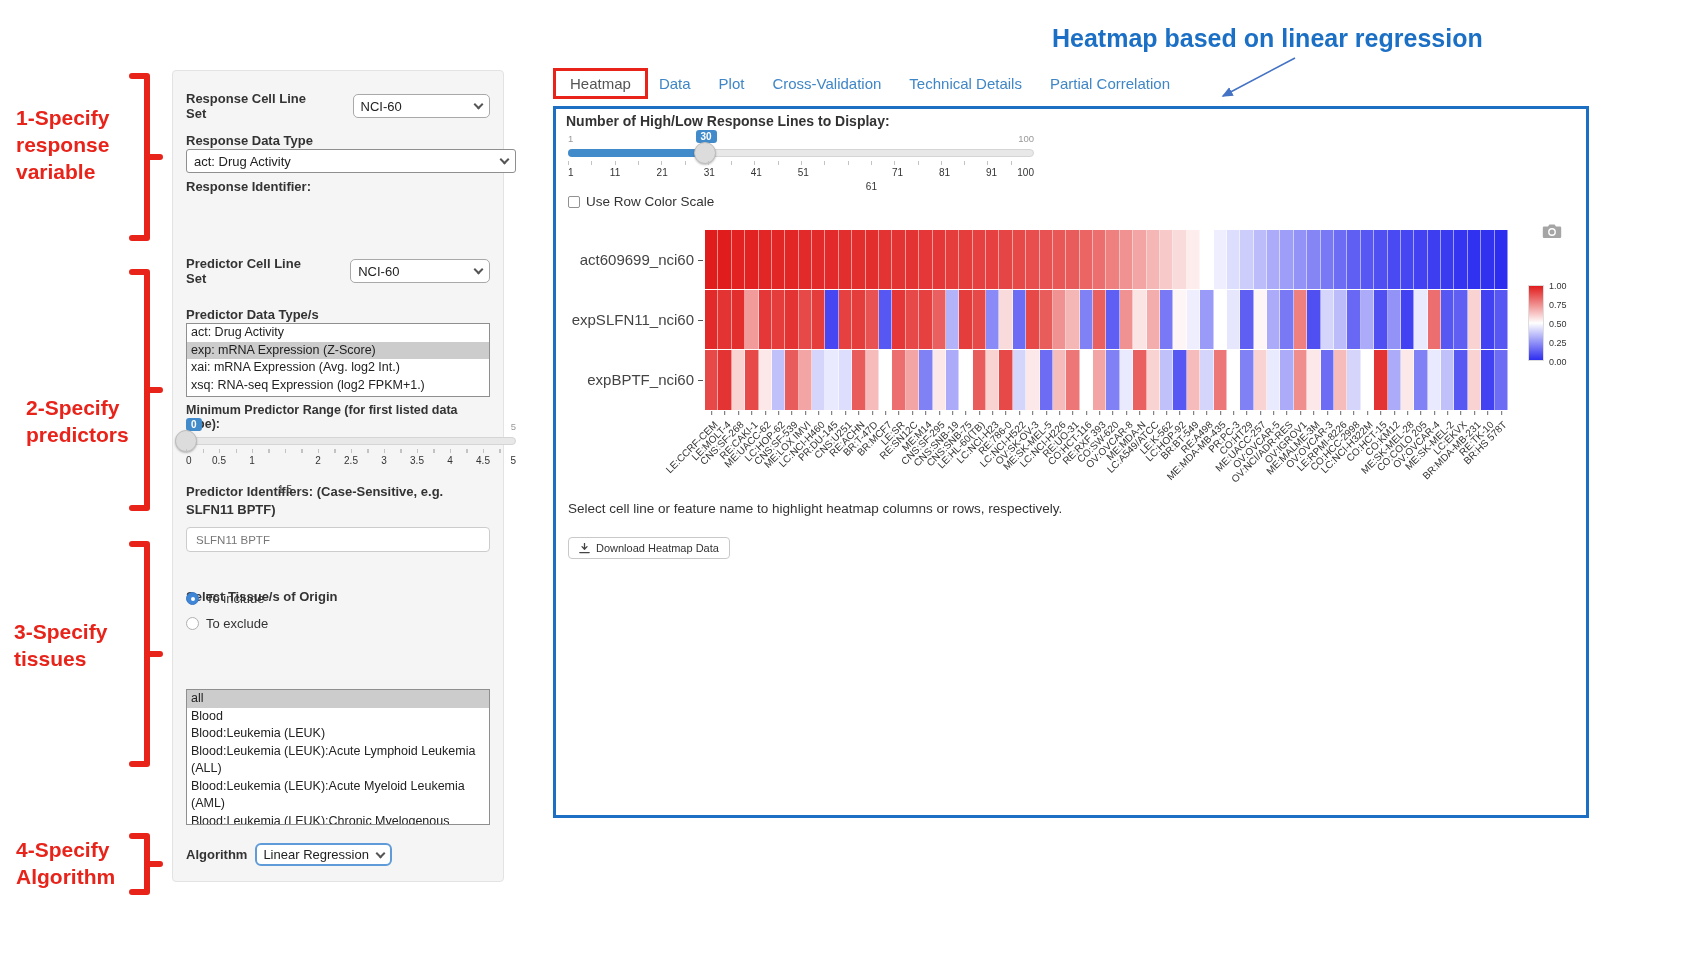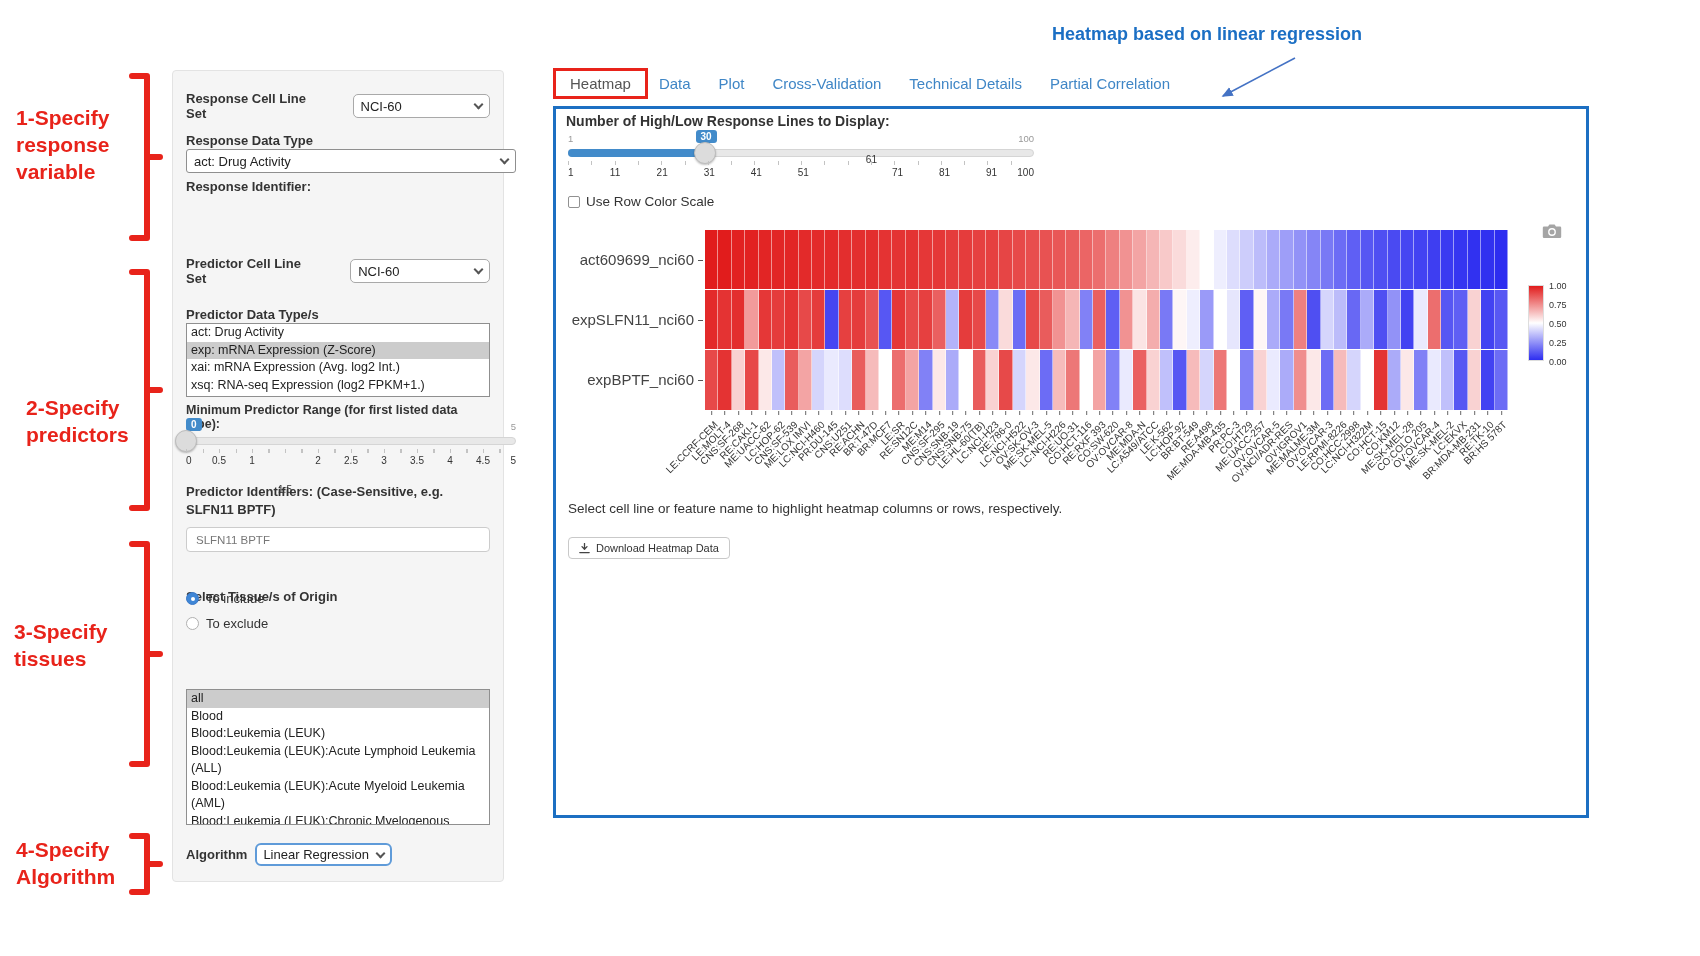--- a/index.html
+++ b/index.html
@@ -8,21 +8,21 @@
           font-family:"Liberation Sans", sans-serif; overflow:hidden; color:#333; }
 
   
   .navbar { position:absolute; left:172px; top:14px; width:1368px; height:39px;
             background:#fafafa; border-bottom:1px solid #e4e4e4; display:flex; align-items:stretch; }
   .nav-item { display:flex; align-items:center; padding:0 14px; font-size:15px; color:#777;
               cursor:pointer; white-space:nowrap; }
   .nav-item.active { background:#e5e5e5; color:#555; outline:3px solid #e8231a; outline-offset:0px; }
 
   
-  .anno-heading { position:absolute; left:1052px; top:24px; font-size:18px; font-weight:bold;
+  .anno-heading { position:absolute; left:1052px; top:24px; font-size:25px; font-weight:bold;
                   color:#1b6fc4; letter-spacing:0; }
   .anno-arrow { position:absolute; left:1195px; top:52px; }
 
   
   .step-text { position:absolute; color:#e8231a; font-size:21px; font-weight:bold; line-height:27px; }
   .step-brace { position:absolute; left:126px; width:40px; }
 
   
   .left-panel { position:absolute; left:172px; top:70px; width:332px; height:812px;
                 background:#f5f5f5; border:1px solid #e3e3e3; border-radius:4px; }
@@ -254,21 +254,21 @@
           <div class="irs-minmax" style="right: 0px;">100</div>
           <div class="irs-badge" style="left: calc(29.2929% - 9px);">30</div>
           <div class="irs-handle" style="left: calc(29.2929% - 11px); top: 9px;"></div>
           <div class="irs-ticks" style="top: 28px; background: repeating-linear-gradient(to right, rgb(195, 195, 195) 0px, rgb(195, 195, 195) 1px, transparent 1px, transparent 5%);"></div>
           <div class="irs-scale-label" style="left: 0%; top: 34px; transform: translateX(0px);">1</div>
           <div class="irs-scale-label" style="left: 10.101%; top: 34px;">11</div>
           <div class="irs-scale-label" style="left: 20.202%; top: 34px;">21</div>
           <div class="irs-scale-label" style="left: 30.303%; top: 34px;">31</div>
           <div class="irs-scale-label" style="left: 40.404%; top: 34px;">41</div>
           <div class="irs-scale-label" style="left: 50.5051%; top: 34px;">51</div>
-          <div class="irs-scale-label" style="left: 60.6061%; top: 21px; padding-left: 42px;">61</div>
+          <div class="irs-scale-label" style="left: 60.6061%; top: 48px; padding-left: 42px;">61</div>
           <div class="irs-scale-label" style="left: 70.7071%; top: 34px;">71</div>
           <div class="irs-scale-label" style="left: 80.8081%; top: 34px;">81</div>
           <div class="irs-scale-label" style="left: 90.9091%; top: 34px;">91</div>
           <div class="irs-scale-label" style="left: 100%; top: 34px; transform: translateX(-100%);">100</div>
         </div>
 
       <div class="chk-row">
         <span class="chk"></span>
         <span>Use Row Color Scale</span>
       </div>

